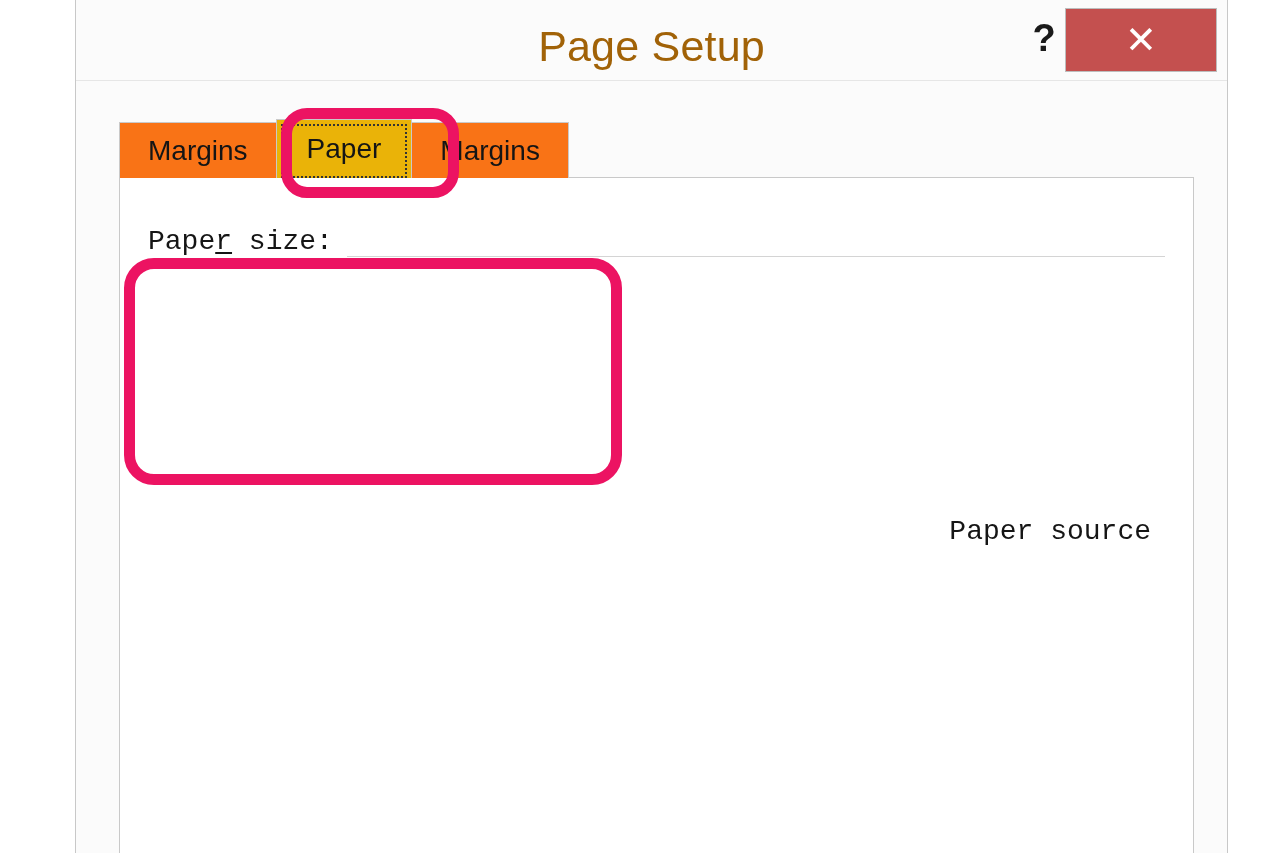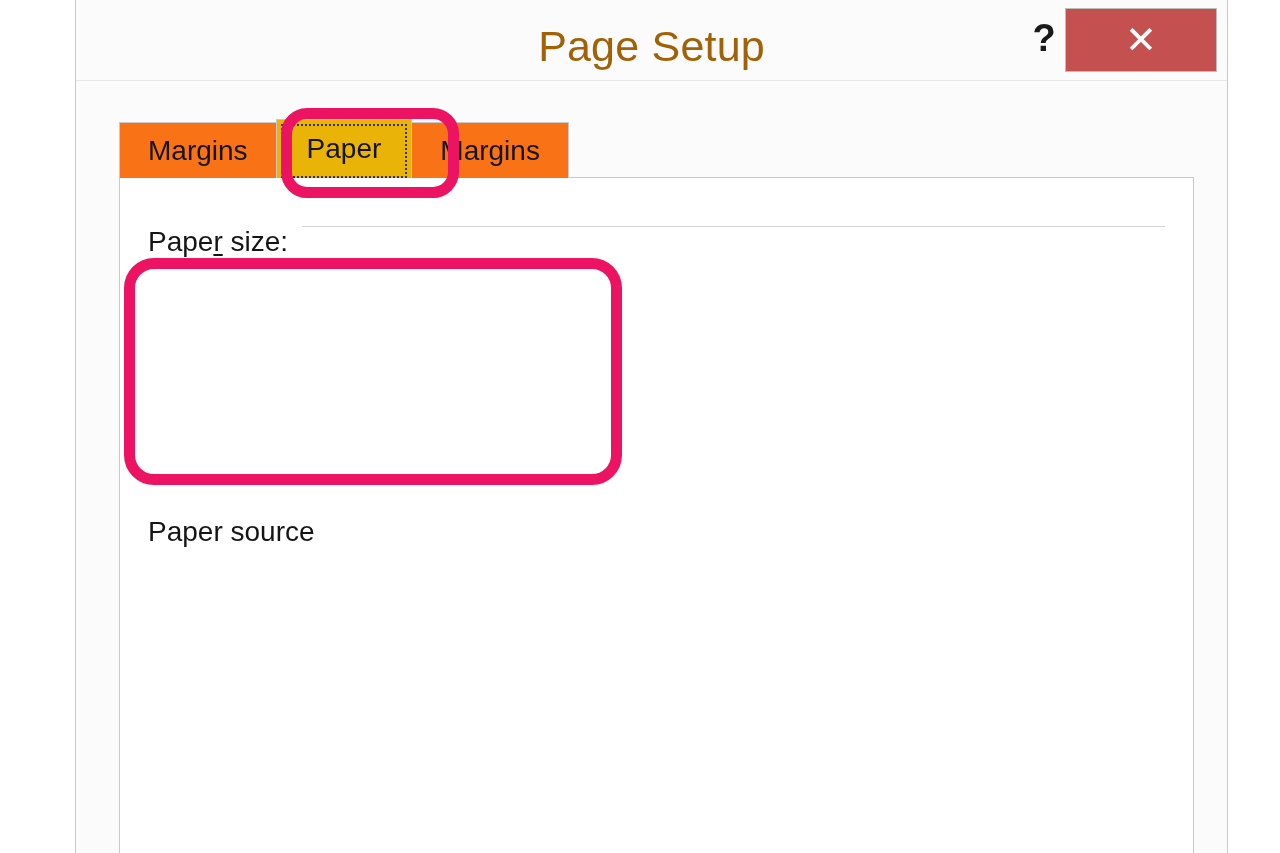--- a/index.html
+++ b/index.html
@@ -130,23 +130,24 @@
     bottom: 0px;
     background: #ffffff;
     border: 1px solid #c9c9c9;
     z-index: 2;
   }
 
   
   .group-head {
     position: absolute;
     display: flex;
-    align-items: flex-start;
+    align-items: flex-end;
     width: calc(100% - 56px);
     left: 28px;
+    font-family: Liberation Mono, monospace;
   }
   .group-label {
     font-size: 28px;
     color: #151515;
     white-space: nowrap;
     padding-right: 14px;
   }
   .group-line {
     flex: 1 1 auto;
     height: 1px;

